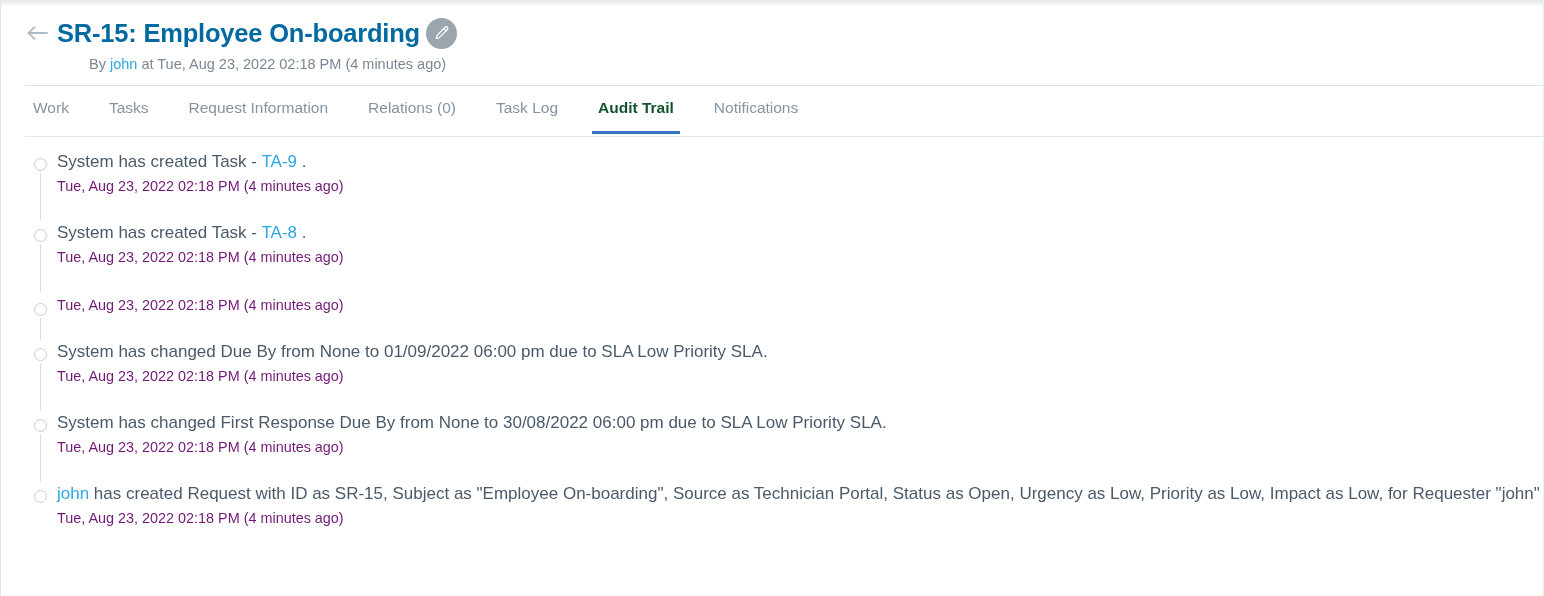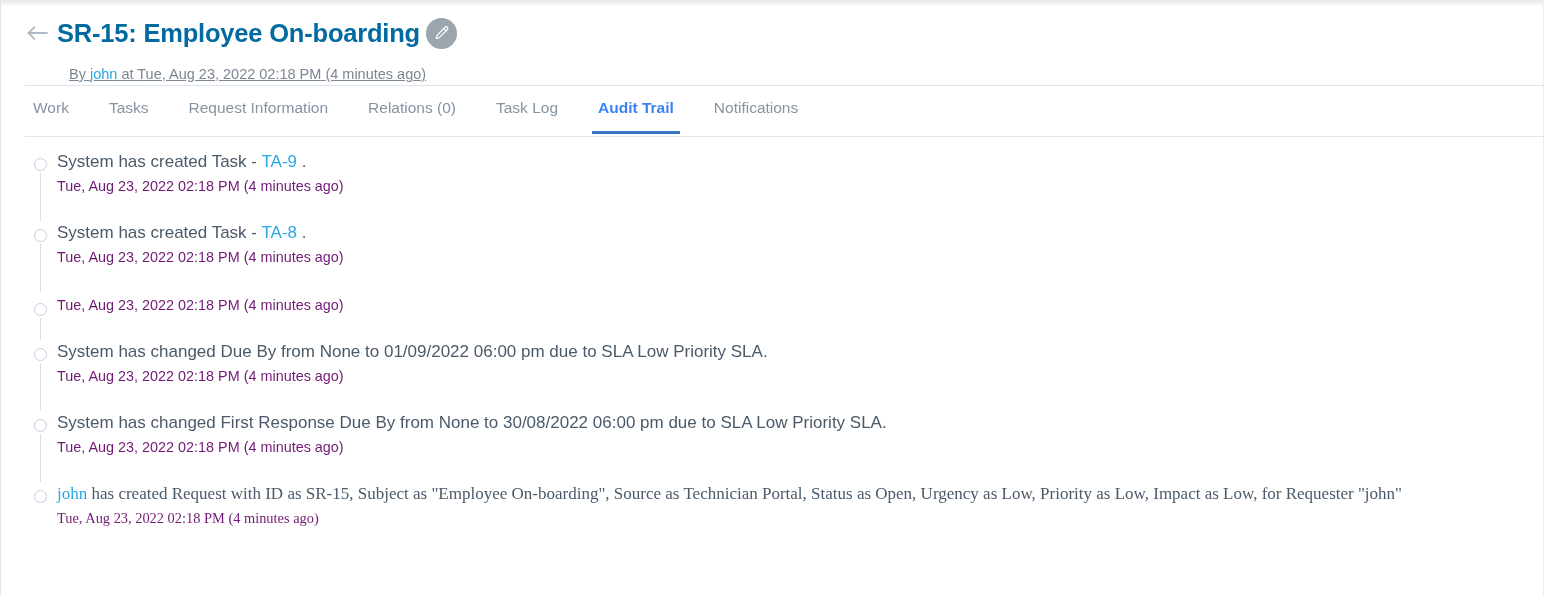--- a/index.html
+++ b/index.html
@@ -76,27 +76,26 @@
     background: #9aa5ae;
     display: inline-flex;
     align-items: center;
     justify-content: center;
     cursor: pointer;
     flex: none;
   }
   .edit-badge svg { display: block; }
 
   .record-sub {
-    padding-left: 68px;
-    margin-top: 13px;
+    padding-left: 88px;
+    margin-top: 3px;
     font-size: 14.5px;
     color: #7b8794;
     line-height: 20px;
     white-space: nowrap;
-    text-decoration: underline;
   }
   .record-sub .link {
     color: #2aa8e2;
     cursor: pointer;
     text-decoration: none;
   }
   .header-divider {
     position: absolute;
     left: 24px;
     right: 0;
@@ -128,21 +127,21 @@
     line-height: 20px;
     padding: 6px 16px 16px 16px;
     cursor: pointer;
     white-space: nowrap;
     background: transparent;
     border: none;
     font-family: inherit;
   }
   .tab:first-child { padding-left: 8px; }
   .tab.active {
-    color: #3b82f6;
+    color: #14532d;
     font-weight: 700;
   }
   .tab.active::after {
     content: "";
     position: absolute;
     left: 10px;
     right: 10px;
     bottom: 0;
     height: 3px;
     background: #3875c0;
@@ -165,21 +164,21 @@
     bottom: 0;
     padding: 0;
     overflow: hidden;
   }
   .entry {
     position: relative;
     padding-left: 56px;
     padding-bottom: 24px;
     min-height: 42px;
   }
-  .entry:last-child { padding-bottom: 0; font-family: Liberation Serif, serif; }
+  .entry:last-child { padding-bottom: 0; }
   .bullet {
     position: absolute;
     left: 33px;
     top: 8px;
     width: 13px;
     height: 13px;
     border-radius: 50%;
     border: 1.6px solid #c3cedb;
     background: #ffffff;
     box-sizing: border-box;

